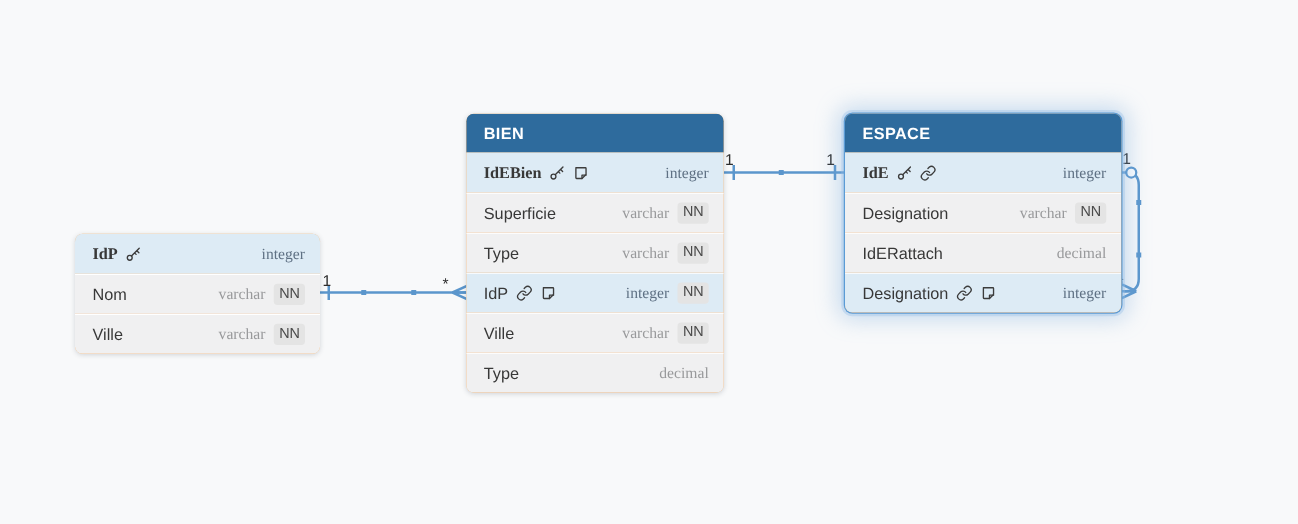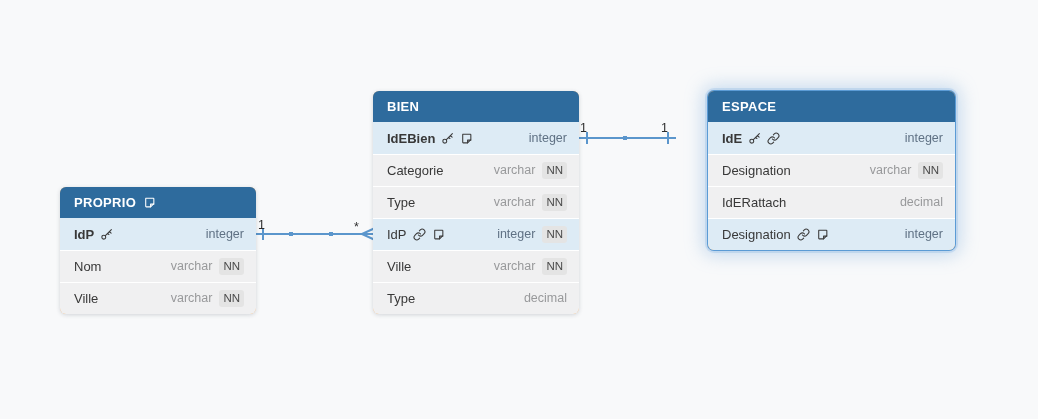--- a/index.html
+++ b/index.html
@@ -18,25 +18,25 @@
     height:31px;background:#2e6b9d;color:#fff;display:flex;align-items:center;
     padding:0 14px;font-size:13px;font-weight:bold;letter-spacing:.3px;
   }
   .row{
     height:32px;display:flex;align-items:center;padding:0 12px 0 14px;
     background:#f0f0f1;font-size:13px;color:#383838;
   }
   .row + .row{box-shadow:inset 0 1px 0 #ffffff;}
   .row.key{background:#ddebf5;}
   .fname{white-space:nowrap;}
-  .fname.pk{font-weight:bold;}
+  .fname.pk{font-weight:bold;font-family:Liberation Serif, serif;}
   .icon{display:inline-flex;margin-left:6px;color:#3c3c3c;}
   .thead .icon{color:#fff;margin-left:7px;}
   .ftype{
-    margin-left:auto;font-family:Liberation Sans, sans-serif;
+    margin-left:auto;font-family:Liberation Serif, serif;
     font-size:12.5px;color:#98999b;white-space:nowrap;
   }
   .row.key .ftype{color:#5f7184;}
   .nn{
     margin-left:7px;background:#e4e4e4;color:#4b4b4b;font-size:11.5px;
     padding:1px 4px;border-radius:3px;line-height:15px;
   }
   svg.rel-layer{position:absolute;left:0;top:0;pointer-events:none;}
   svg.rel-layer path,svg.rel-layer line{stroke:#5b96cc;stroke-width:2;fill:none;}
   svg.rel-layer .dot{fill:#5b96cc;stroke:none;}
@@ -76,29 +76,20 @@
       <circle class="zero-circle" cx="905" cy="138" r="4"></circle>
       <rect class="dot" x="909" y="160" width="4" height="4"></rect>
       <rect class="dot" x="909" y="202" width="4" height="4"></rect>
       <path d="M909 233 L897.5 227.5 M909 233 L897 233 M909 233 L897.5 238.5"></path>
       <text x="884" y="131">0..1</text>
       <text x="894" y="230">*</text>
     </g>
   </svg>
 
   <div class="er-table" style="left:60px;top:187px;width:196px">
-    <div class="thead">
-      <span>PROPRIO</span>
-      <span class="icon">
-        <svg viewBox="0 0 24 24" width="13" height="13" fill="none" stroke="currentColor" stroke-width="2" stroke-linecap="round" stroke-linejoin="round">
-            <path d="M5 4h14c.55 0 1 .45 1 1v9l-6 6H6c-.55 0-1-.45-1-1V5c0-.55.45-1 1-1z"></path>
-            <path d="M14 20v-5h6"></path>
-          </svg>
-      </span>
-    </div>
     <div class="row key">
       <span class="fname pk">IdP</span>
       <span class="icon">
         <svg viewBox="0 0 24 24" width="13" height="13" fill="none" stroke="currentColor" stroke-width="2" stroke-linecap="round" stroke-linejoin="round">
             <circle cx="7" cy="17" r="3.6"></circle>
             <path d="M9.9 14.1 L21 3 M17.5 6.5l3 3 M14.2 9.8l2.2 2.2"></path>
           </svg>
       </span>
       <span class="ftype">integer</span>
     </div>
@@ -128,21 +119,21 @@
       </span>
       <span class="icon">
         <svg viewBox="0 0 24 24" width="13" height="13" fill="none" stroke="currentColor" stroke-width="2" stroke-linecap="round" stroke-linejoin="round">
             <path d="M5 4h14c.55 0 1 .45 1 1v9l-6 6H6c-.55 0-1-.45-1-1V5c0-.55.45-1 1-1z"></path>
             <path d="M14 20v-5h6"></path>
           </svg>
       </span>
       <span class="ftype">integer</span>
     </div>
     <div class="row">
-      <span class="fname">Categorie</span>
+      <span class="fname">Superficie</span>
       <span class="ftype">varchar</span>
       <span class="nn">NN</span>
     </div>
     <div class="row">
       <span class="fname">Type</span>
       <span class="ftype">varchar</span>
       <span class="nn">NN</span>
     </div>
     <div class="row key">
       <span class="fname">IdP</span>
@@ -165,21 +156,21 @@
       <span class="fname">Ville</span>
       <span class="ftype">varchar</span>
       <span class="nn">NN</span>
     </div>
     <div class="row">
       <span class="fname">Type</span>
       <span class="ftype">decimal</span>
     </div>
   </div>
 
-  <div class="er-table selected" style="left:708px;top:91px;width:247px">
+  <div class="er-table selected" style="left:676px;top:91px;width:221px">
     <div class="thead">
       <span>ESPACE</span>
     </div>
     <div class="row key">
       <span class="fname pk">IdE</span>
       <span class="icon">
         <svg viewBox="0 0 24 24" width="13" height="13" fill="none" stroke="currentColor" stroke-width="2" stroke-linecap="round" stroke-linejoin="round">
             <circle cx="7" cy="17" r="3.6"></circle>
             <path d="M9.9 14.1 L21 3 M17.5 6.5l3 3 M14.2 9.8l2.2 2.2"></path>
           </svg>

